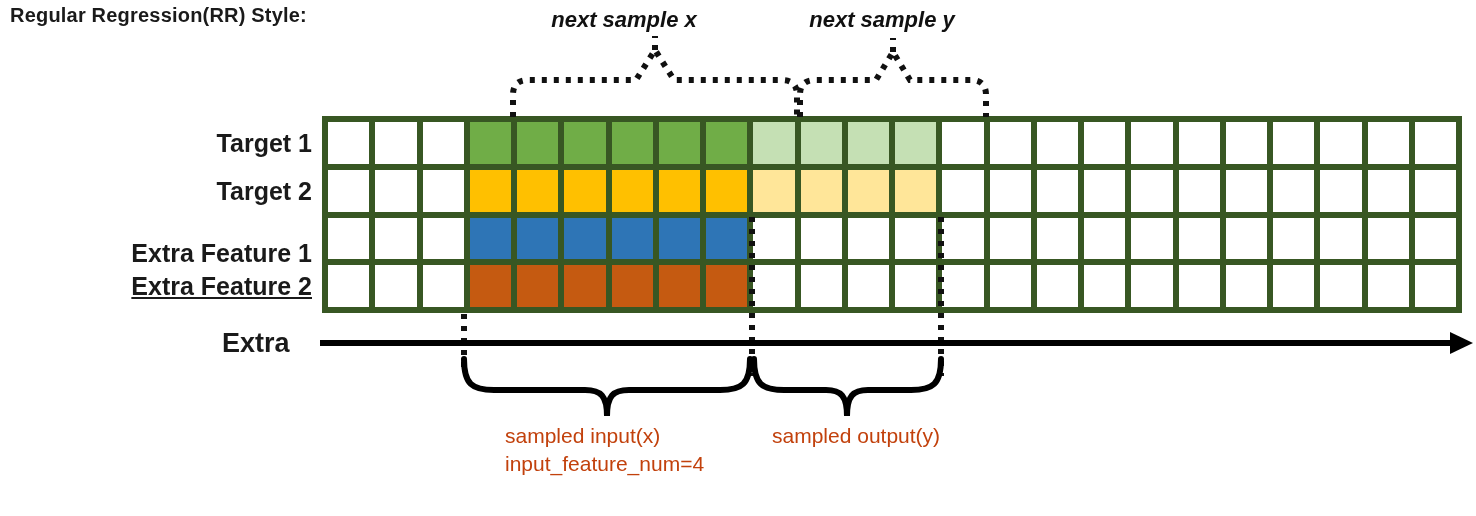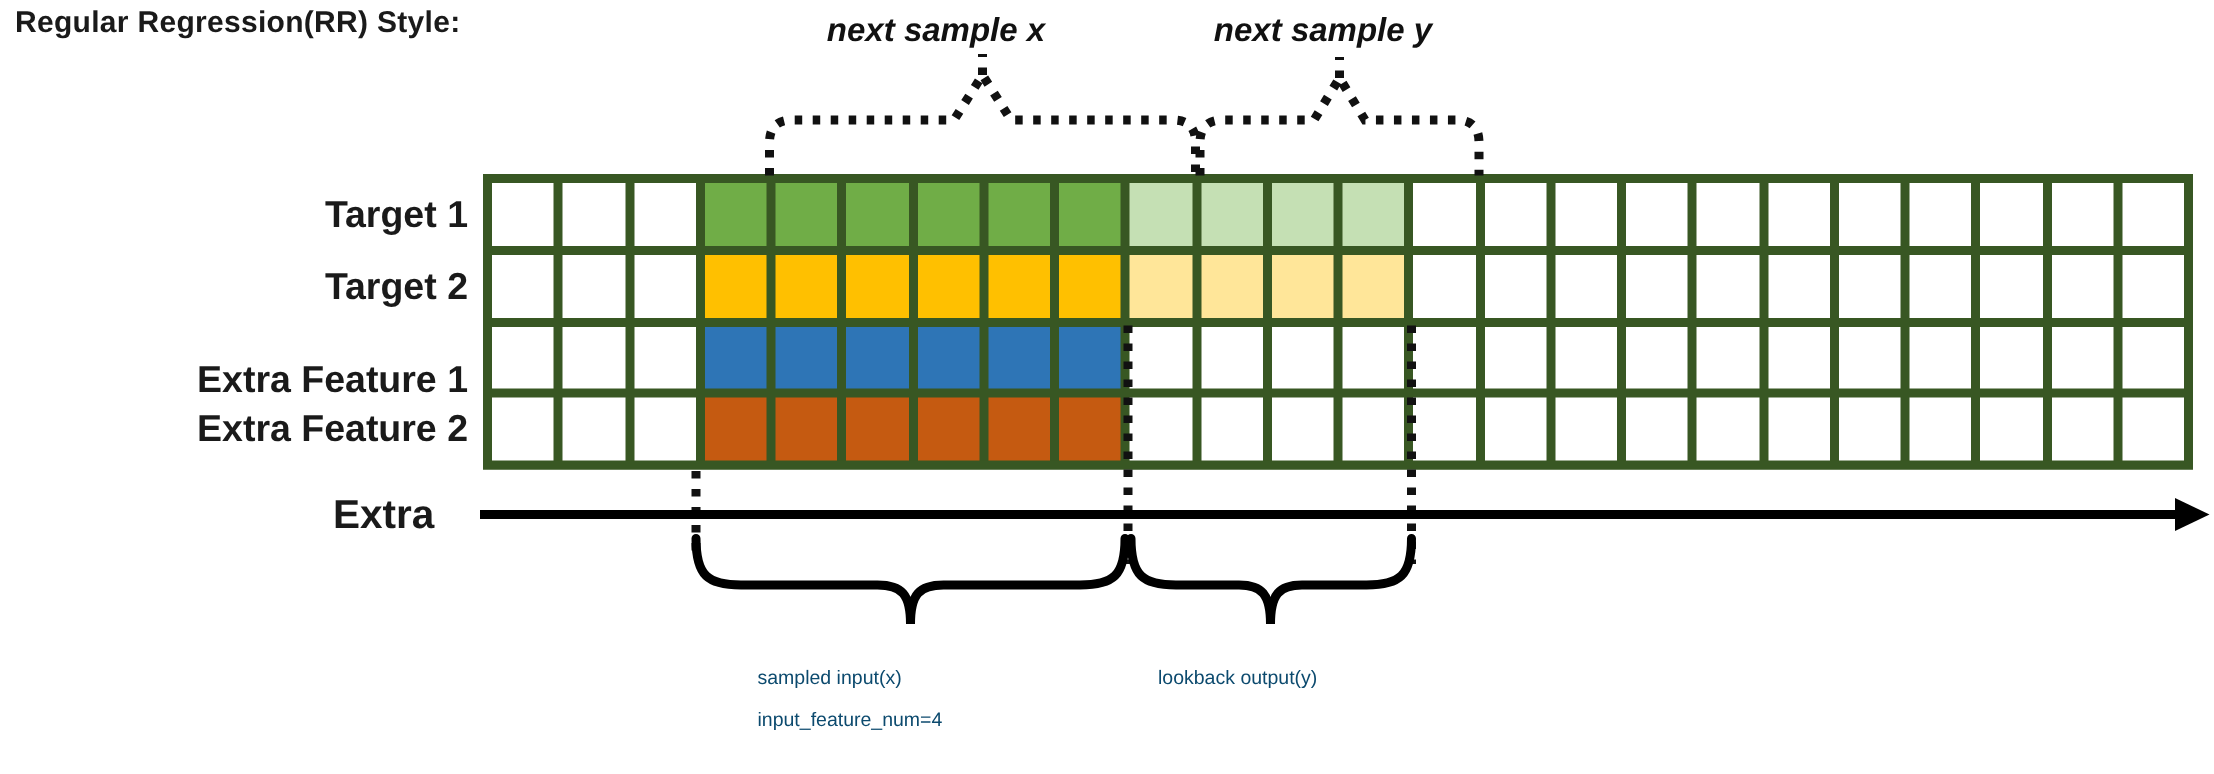--- a/index.html
+++ b/index.html
@@ -19,27 +19,27 @@
   .brace-label.y{left:882px;}
   .grid{
     left:322px;top:116px;width:1140px;height:197px;box-sizing:border-box;
     display:grid;gap:6px;border:6px solid #385723;background:#385723;
   }
   .cell{background:#ffffff;}
   .row-label{
     right:1164px;width:300px;text-align:right;font-size:25px;font-weight:bold;
     height:30px;line-height:30px;white-space:nowrap;color:#1a1a1a;
   }
-  .rl0{top:128px;} .rl1{top:176px;} .rl2{top:238px;} .rl3{top:271px;}
+  .rl0{top:128px;} .rl1{top:176px;} .rl2{top:238px;} .rl3{top:271px;text-decoration:underline;}
   .time-label{
     left:222px;top:328px;font-size:27px;font-weight:bold;color:#1a1a1a;
   }
   .overlay{left:0;top:0;pointer-events:none;}
   .anno{
-    top:438px;font-size:13px;line-height:28px;white-space:nowrap;color:#0c4a6e;
+    top:422px;font-size:21px;line-height:28px;white-space:nowrap;color:#c2410c;
   }
   .anno.left{left:505px;}
   .anno.right{left:772px;}
 </style>
 </head>
 <body>
 
 <div class="abs title">Regular Regression(RR) Style:</div>
 
 <div class="abs brace-label x">next sample x</div>
@@ -170,14 +170,14 @@
 
   <path d="M 754,359 C 754,384 762,390 784,390 L 826,390 C 841,390 847,396 847,416 C 847,396 853,390 868,390 L 911,390 C 933,390 941,384 941,359" fill="none" stroke="#000" stroke-width="6" stroke-linecap="round"></path>
 </svg>
 
 <div class="abs anno left">
   <div>sampled input(x)</div>
   <div>input_feature_num=4</div>
 </div>
 
 <div class="abs anno right">
-  <div>lookback output(y)</div>
+  <div>sampled output(y)</div>
 </div>
 
 </body></html>

